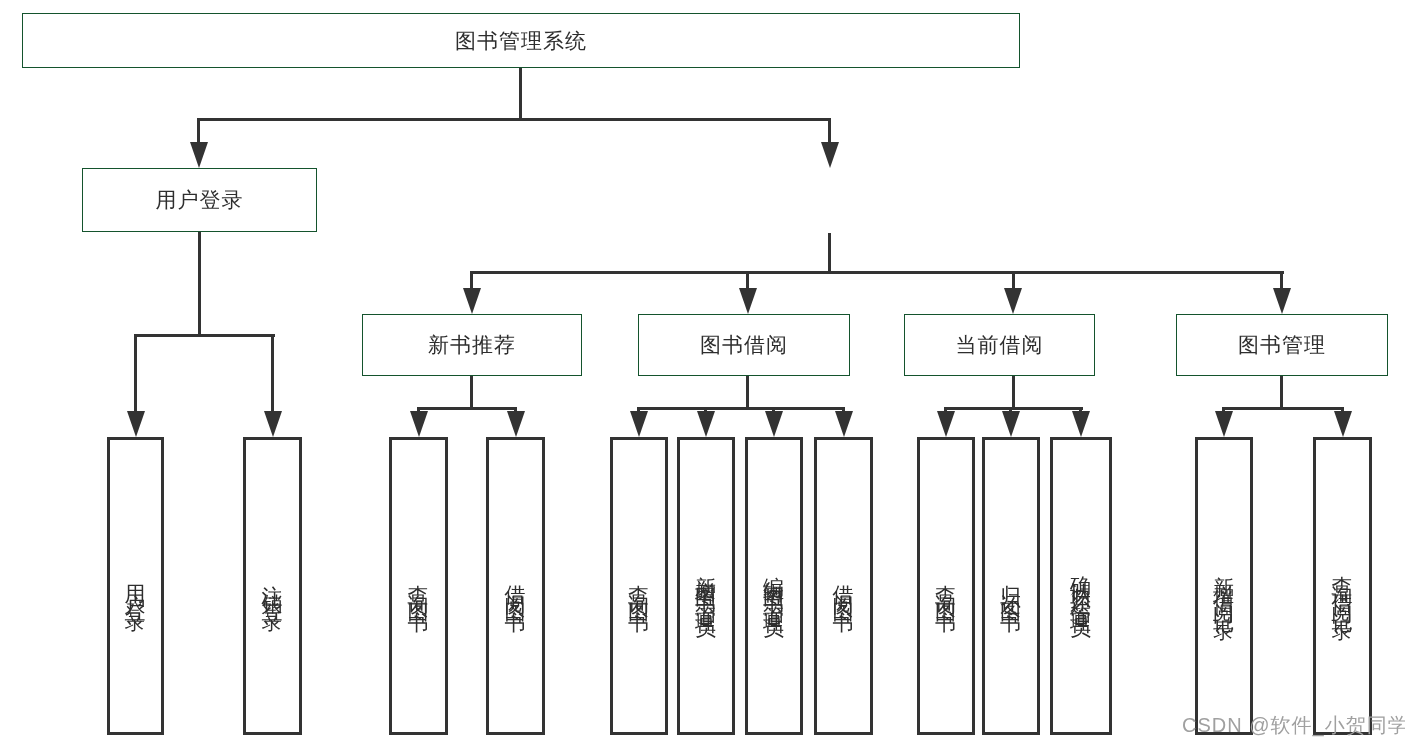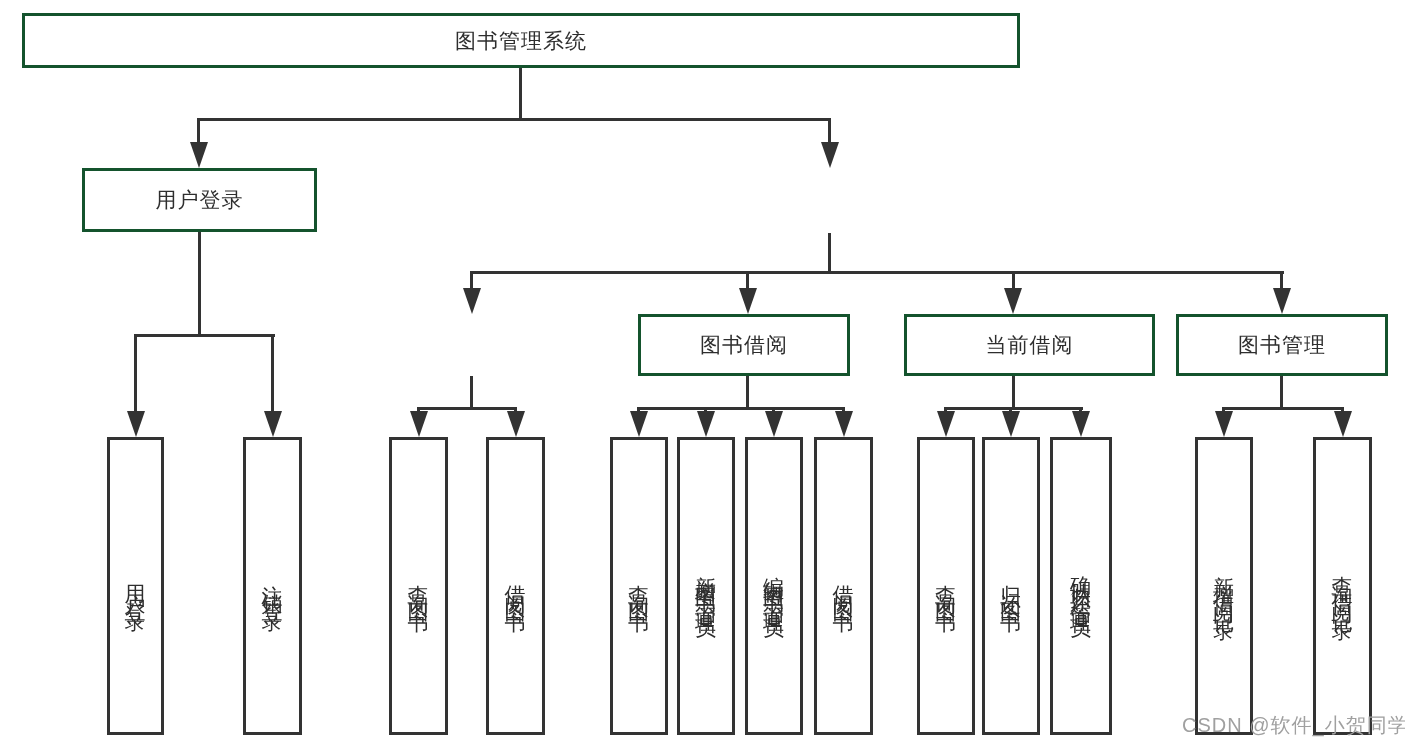--- a/index.html
+++ b/index.html
@@ -6,21 +6,21 @@
   .canvas{
     position:relative;
     width:1405px;height:747px;
     background:#ffffff;
     font-family:"Liberation Sans", sans-serif;
     overflow:hidden;
   }
   .node{
     position:absolute;
     box-sizing:border-box;
-    border:3px solid #14532d;
+    border:1px solid #14532d;
     background:#ffffff;
     display:flex;
     align-items:center;
     justify-content:center;
     font-size:21px;
     color:#2e2e2e;
     letter-spacing:1px;
   }
   .vnode{
     position:absolute;
@@ -82,22 +82,23 @@
   <div class="hline" style="left:470px;top:271px;width:814px;height:3px;"></div>
   <div class="vline" style="left:470px;top:271px;width:3px;height:23px;"></div>
   <div class="arrow" style="left:463px;top:288px;"></div>
   <div class="vline" style="left:746px;top:271px;width:3px;height:23px;"></div>
   <div class="arrow" style="left:739px;top:288px;"></div>
   <div class="vline" style="left:1012px;top:271px;width:3px;height:23px;"></div>
   <div class="arrow" style="left:1004px;top:288px;"></div>
   <div class="vline" style="left:1280px;top:271px;width:3px;height:23px;"></div>
   <div class="arrow" style="left:1273px;top:288px;"></div>
 
+  <div class="node" style="left:362px;top:314px;width:220px;height:62px;">新书推荐</div>
   <div class="node" style="left:638px;top:314px;width:212px;height:62px;">图书借阅</div>
-  <div class="node" style="left:904px;top:314px;width:251px;height:62px;">当前借阅</div>
+  <div class="node" style="left:904px;top:314px;width:191px;height:62px;">当前借阅</div>
   <div class="node" style="left:1176px;top:314px;width:212px;height:62px;">图书管理</div>
 
   <div class="vline" style="left:470px;top:376px;width:3px;height:33px;"></div>
   <div class="hline" style="left:417px;top:407px;width:100px;height:3px;"></div>
   <div class="vline" style="left:417px;top:407px;width:3px;height:12px;"></div>
   <div class="arrow" style="left:410px;top:411px;"></div>
   <div class="vline" style="left:514px;top:407px;width:3px;height:12px;"></div>
   <div class="arrow" style="left:507px;top:411px;"></div>
 
   <div class="vline" style="left:746px;top:376px;width:3px;height:33px;"></div>

